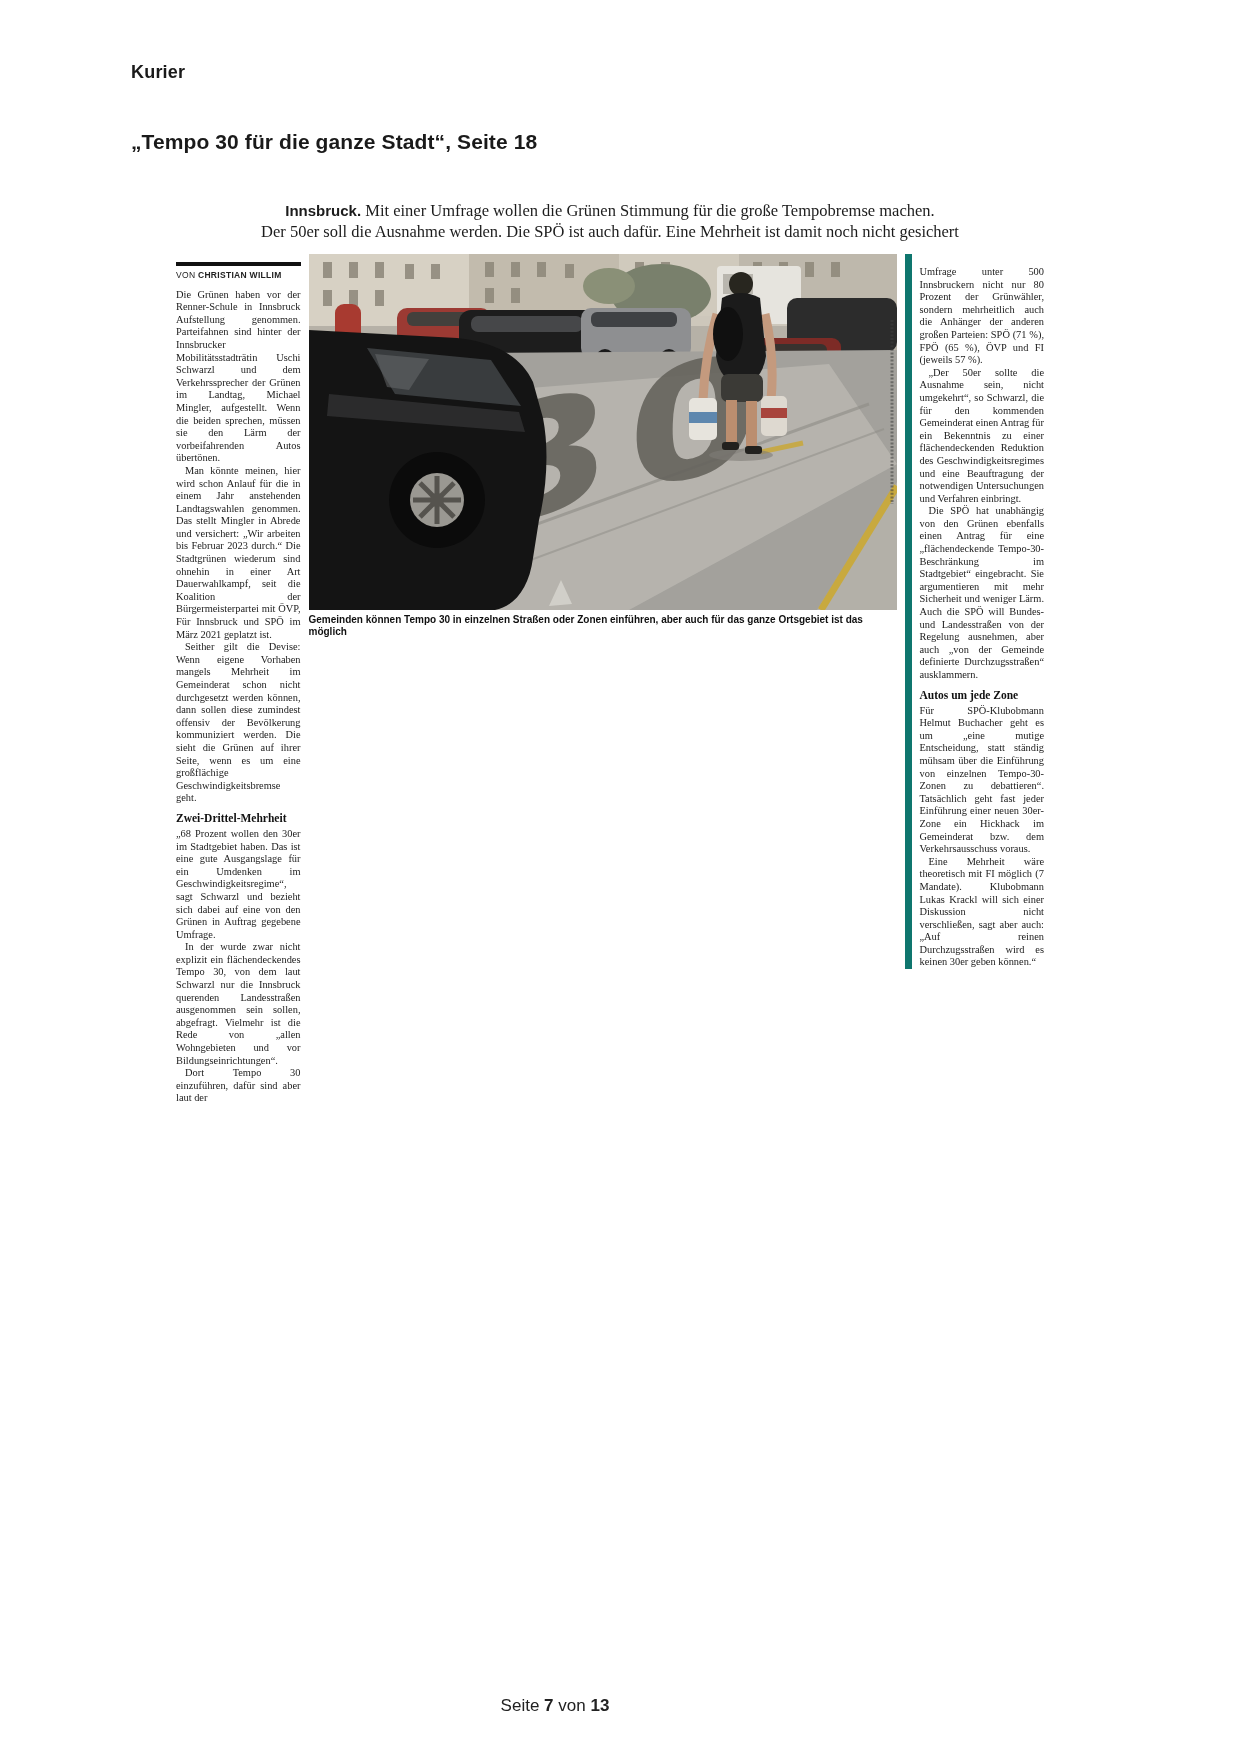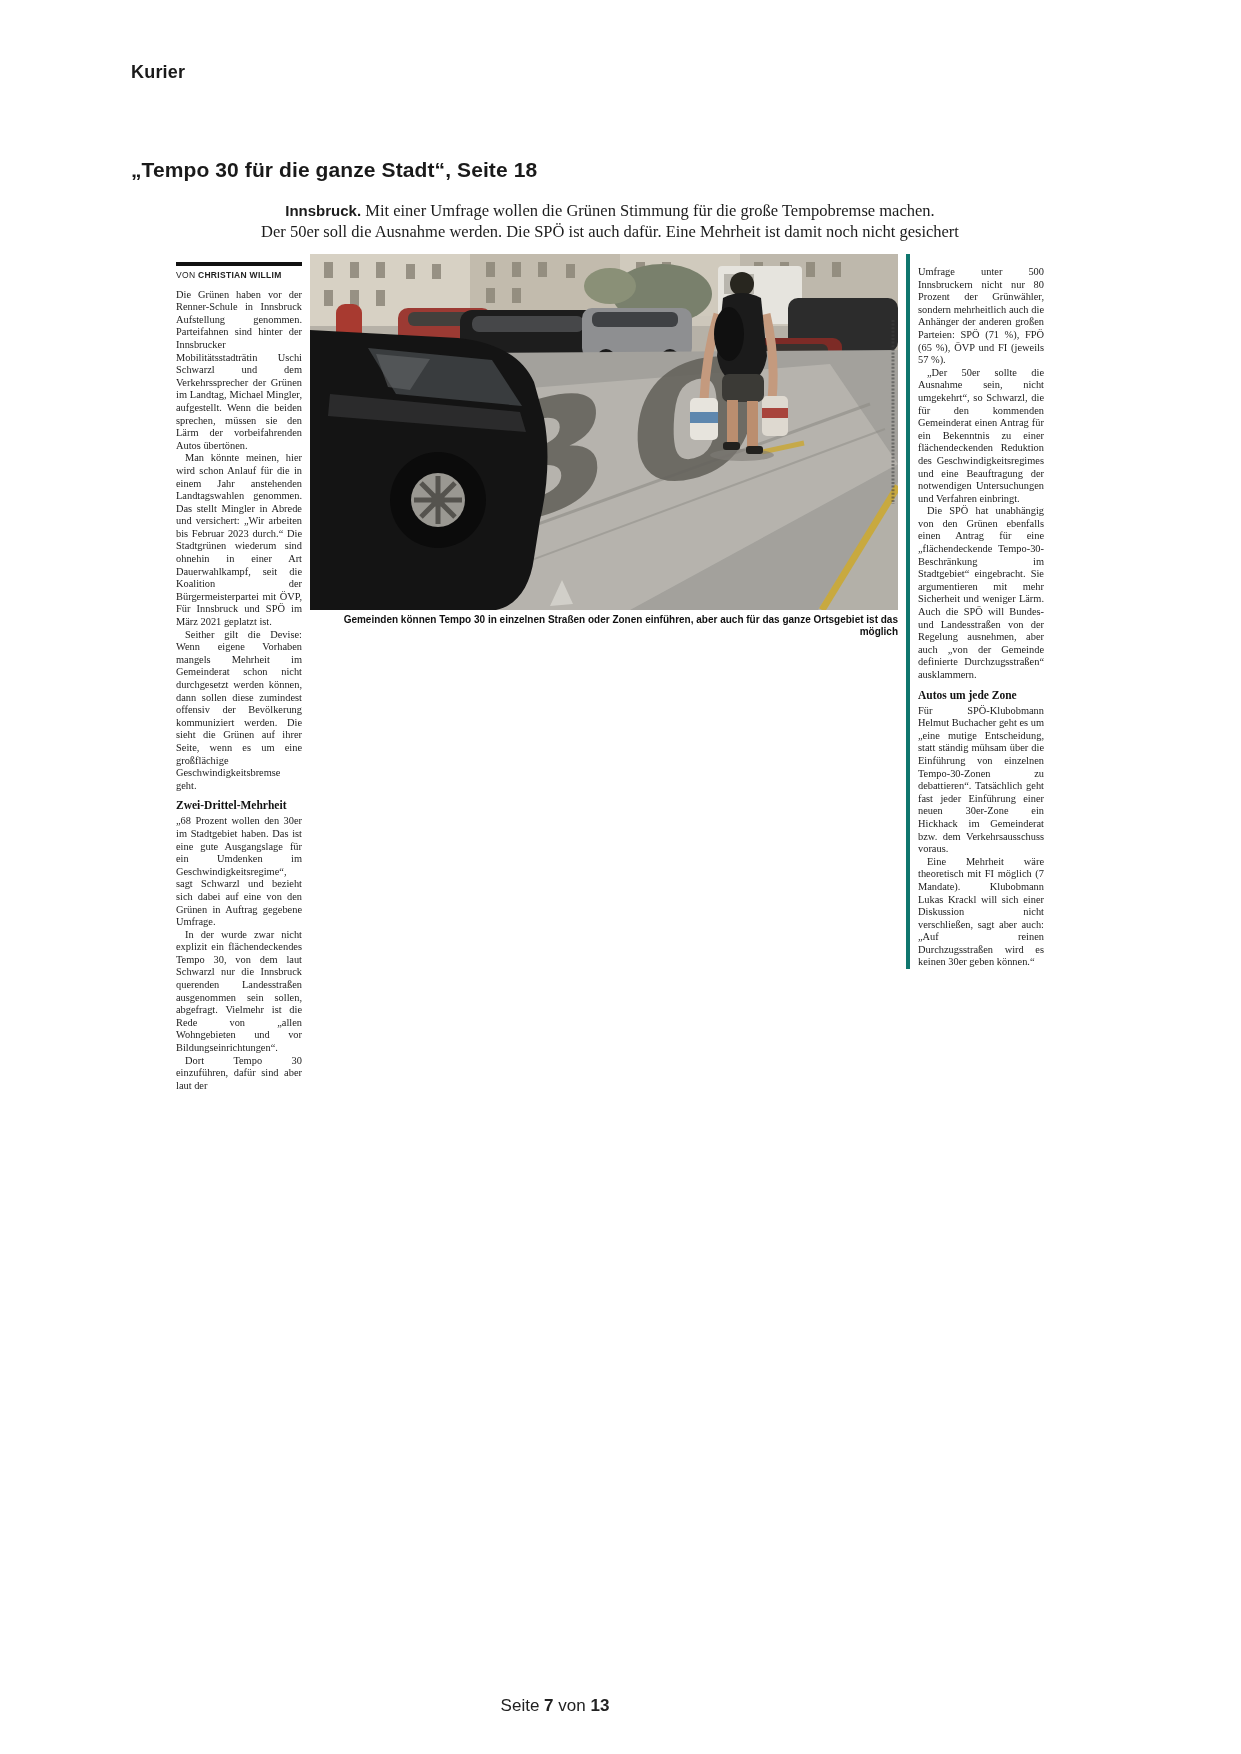--- a/index.html
+++ b/index.html
@@ -1,57 +1,57 @@
 <!DOCTYPE html>
 <html lang="de"><head>
 <meta charset="utf-8">
 <style>
   html,body{margin:0;padding:0;}
   body{
     width:1241px;height:1754px;position:relative;background:#ffffff;
     font-family:"Liberation Sans", sans-serif;color:#1a1a1a;overflow:hidden;
   }
   .page-header{position:absolute;left:131px;top:62px;font-size:18px;font-weight:bold;letter-spacing:0.2px;}
-  .clip-title{position:absolute;left:131px;top:130px;font-size:21px;font-weight:bold;letter-spacing:0.1px;margin-top:28px;}
+  .clip-title{position:absolute;left:131px;top:130px;font-size:21px;font-weight:bold;letter-spacing:0.1px;}
 
   .article{position:absolute;left:176px;top:200px;width:868px;}
   .headline{
     margin:0 0 10px 0;text-align:center;
     font-family:"Liberation Serif", serif;font-weight:400;
     font-size:42px;color:#1f1f1f;letter-spacing:0.3px;
   }
   .standfirst{
     text-align:center;font-family:"Liberation Serif", serif;
     font-size:16.5px;line-height:21px;color:#1c1c1c;
   }
   .standfirst .lead{font-family:"Liberation Sans", sans-serif;font-weight:bold;font-size:15px;}
 
   .body-grid{display:flex;align-items:flex-start;margin-top:12px;}
   .col{font-family:"Liberation Serif", serif;font-size:10.4px;line-height:12.6px;
        text-align:justify;color:#1b1b1b;hyphens:auto;-webkit-hyphens:auto;}
   .col-left{width:127px;padding-top:2px;}
   .photo-block{width:588px;margin:0 8px;}
-  .col-right{width:127px;border-left:4px solid #0f766e;padding-left:8px;padding-top:12px;}
+  .col-right{width:127px;border-left:7px solid #0f766e;padding-left:8px;padding-top:12px;}
 
   .byline-rule{height:4px;background:#111;margin:6px 0 3px 0;}
   .byline{font-size:8.5px;letter-spacing:0.3px;margin-bottom:7px;text-align:left;
           font-family:"Liberation Sans", sans-serif;color:#222;}
   .byline .byline-name{font-weight:bold;}
 
   .col p.col-p{margin:0;}
   .col p.col-p.indent{text-indent:9px;}
   .col h3.col-subhead{
     font-family:"Liberation Serif", serif;font-size:11.5px;line-height:13px;
     margin:7px 0 3px 0;text-align:left;color:#111;
   }
 
   .photo-frame{width:588px;height:356px;display:block;background:#a3a19c;}
   .photo-caption{
     margin-top:4px;font-size:10px;font-weight:bold;line-height:11.5px;color:#101010;
-    font-family:"Liberation Sans", sans-serif;text-align:right;
+    font-family:"Liberation Sans", sans-serif;text-align:left;
   }
 
   .footer{position:absolute;top:1696px;left:0;width:1110px;text-align:center;font-size:17px;color:#222;}
   .footer .num{font-weight:bold;}
 </style>
 </head>
 <body>
 
 <div class="page-header">Kurier</div>
 <div class="clip-title">„Tempo 30 für die ganze Stadt“, Seite 18</div>

